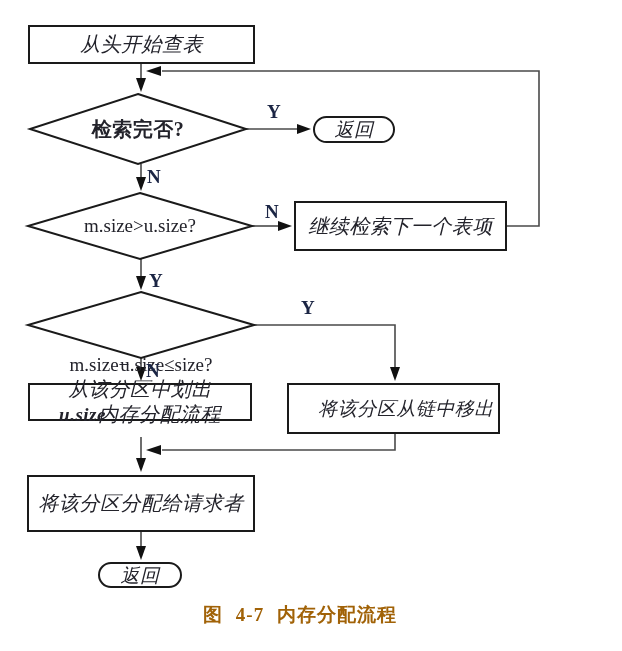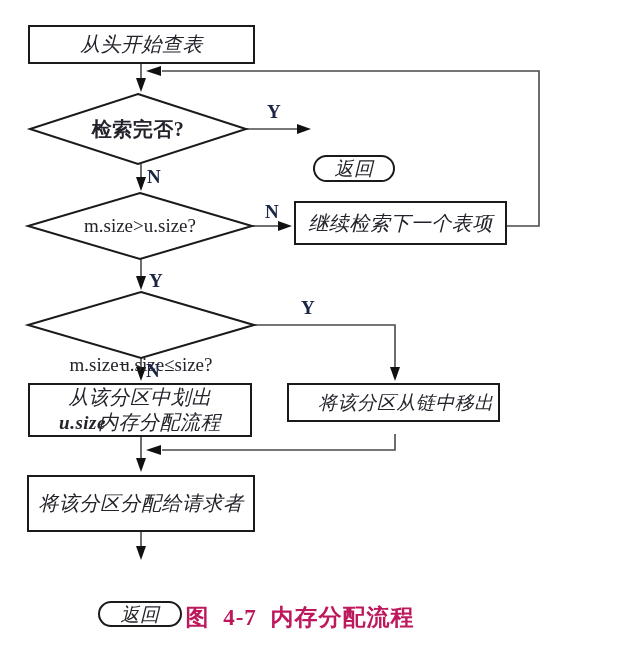--- a/index.html
+++ b/index.html
@@ -34,21 +34,20 @@
     background: #ffffff;
     z-index: 2;
     font-style: italic;
   }
   .rect {
     border: 2px solid #1a1a1a;
   }
   .pill {
     border: 2.5px solid #1a1a1a;
     border-radius: 14px;
-    margin-top: 39px;
   }
   .cn {
     font-size: 20px;
     letter-spacing: 0.5px;
     line-height: 25px;
     white-space: nowrap;
   }
   .latin {
     font-size: 19px;
     white-space: nowrap;
@@ -71,23 +70,23 @@
     font-size: 19px;
     color: #1b2544;
     line-height: 20px;
   }
   #caption {
     position: absolute;
     left: 0;
     top: 602px;
     width: 600px;
     text-align: center;
-    font-size: 23px;
+    font-size: 19px;
     font-weight: 600;
-    color: #be185d;
+    color: #a16207;
     word-spacing: 7px;
     letter-spacing: 1px;
     z-index: 2;
   }
   .connector { stroke: #4a4a4a; stroke-width: 1.6; fill: none; }
   .diamond { stroke: #1a1a1a; stroke-width: 2; fill: #ffffff; }
   .arrowhead { fill: #111111; stroke: none; }
 </style>
 </head>
 <body>
@@ -122,29 +121,29 @@
     <polygon class="arrowhead" points="146,450 161,445 161,455"></polygon>
     <polygon class="arrowhead" points="141,381 136,367 146,367"></polygon>
     <polygon class="arrowhead" points="141,472 136,458 146,458"></polygon>
     <polygon class="arrowhead" points="141,560 136,546 146,546"></polygon>
   </svg>
 
   <div class="node rect" style="left:28px; top:25px; width:227px; height:39px;">
     <span class="cn">从头开始查表</span>
   </div>
 
-  <div class="node rect" style="left:294px; top:201px; width:213px; height:44px;">
+  <div class="node rect" style="left:294px; top:201px; width:213px; height:50px;">
     <span class="cn">继续检索下一个表项</span>
   </div>
 
-  <div class="node rect" style="left:287px; top:383px; width:213px; height:39px;padding-left:25px;">
+  <div class="node rect" style="left:287px; top:383px; width:213px; height:51px;padding-left:25px;">
     <span class="cn" style="font-size:19px;">将该分区从链中移出</span>
   </div>
 
-  <div class="node rect" style="left:28px; top:383px; width:224px; height:54px;">
+  <div class="node rect" style="left:28px; top:383px; width:224px; height:38px;">
     <span class="cn">从该分区中划出</span>
     <span class="cn"><span class="latin" style="font-weight:bold;">u.size</span><span class="overlap-8">内存分配流程</span></span>
   </div>
 
   <div class="node rect" style="left:27px; top:475px; width:228px; height:57px;">
     <span class="cn">将该分区分配给请求者</span>
   </div>
 
   <div class="node pill" style="left:313px; top:116px; width:82px; height:27px;">
     <span class="cn" style="font-size:19px;">返回</span>

